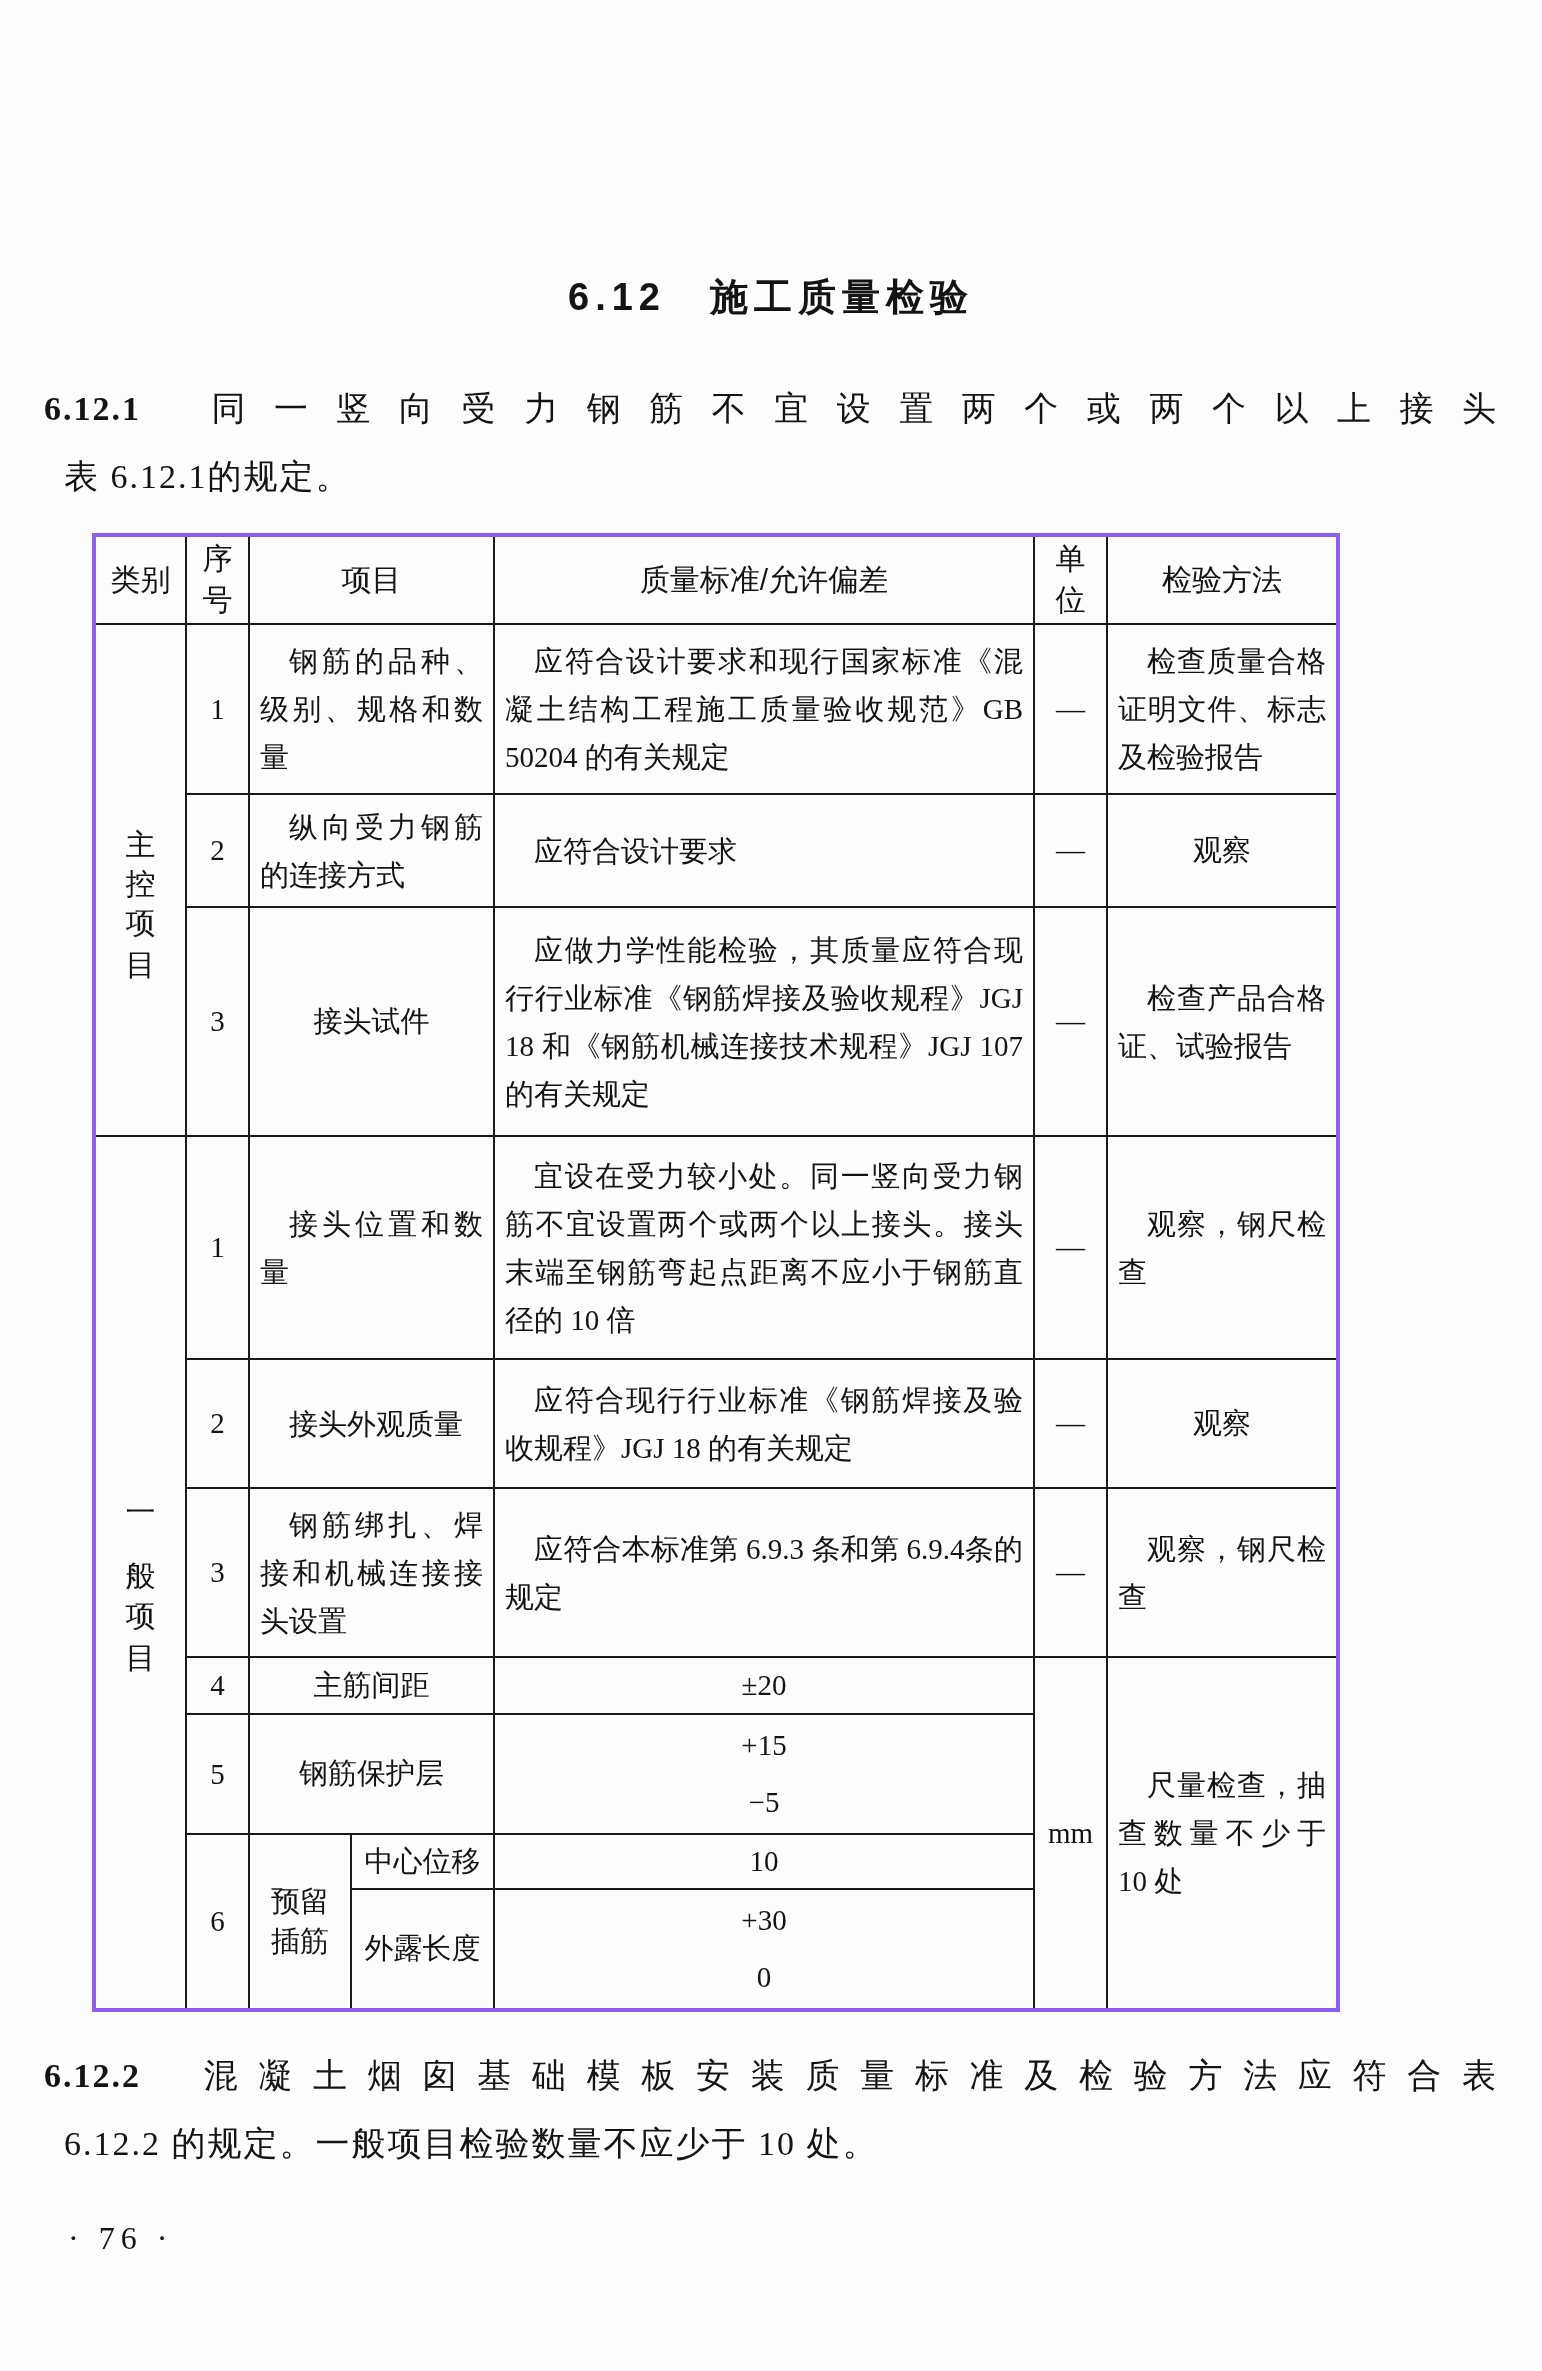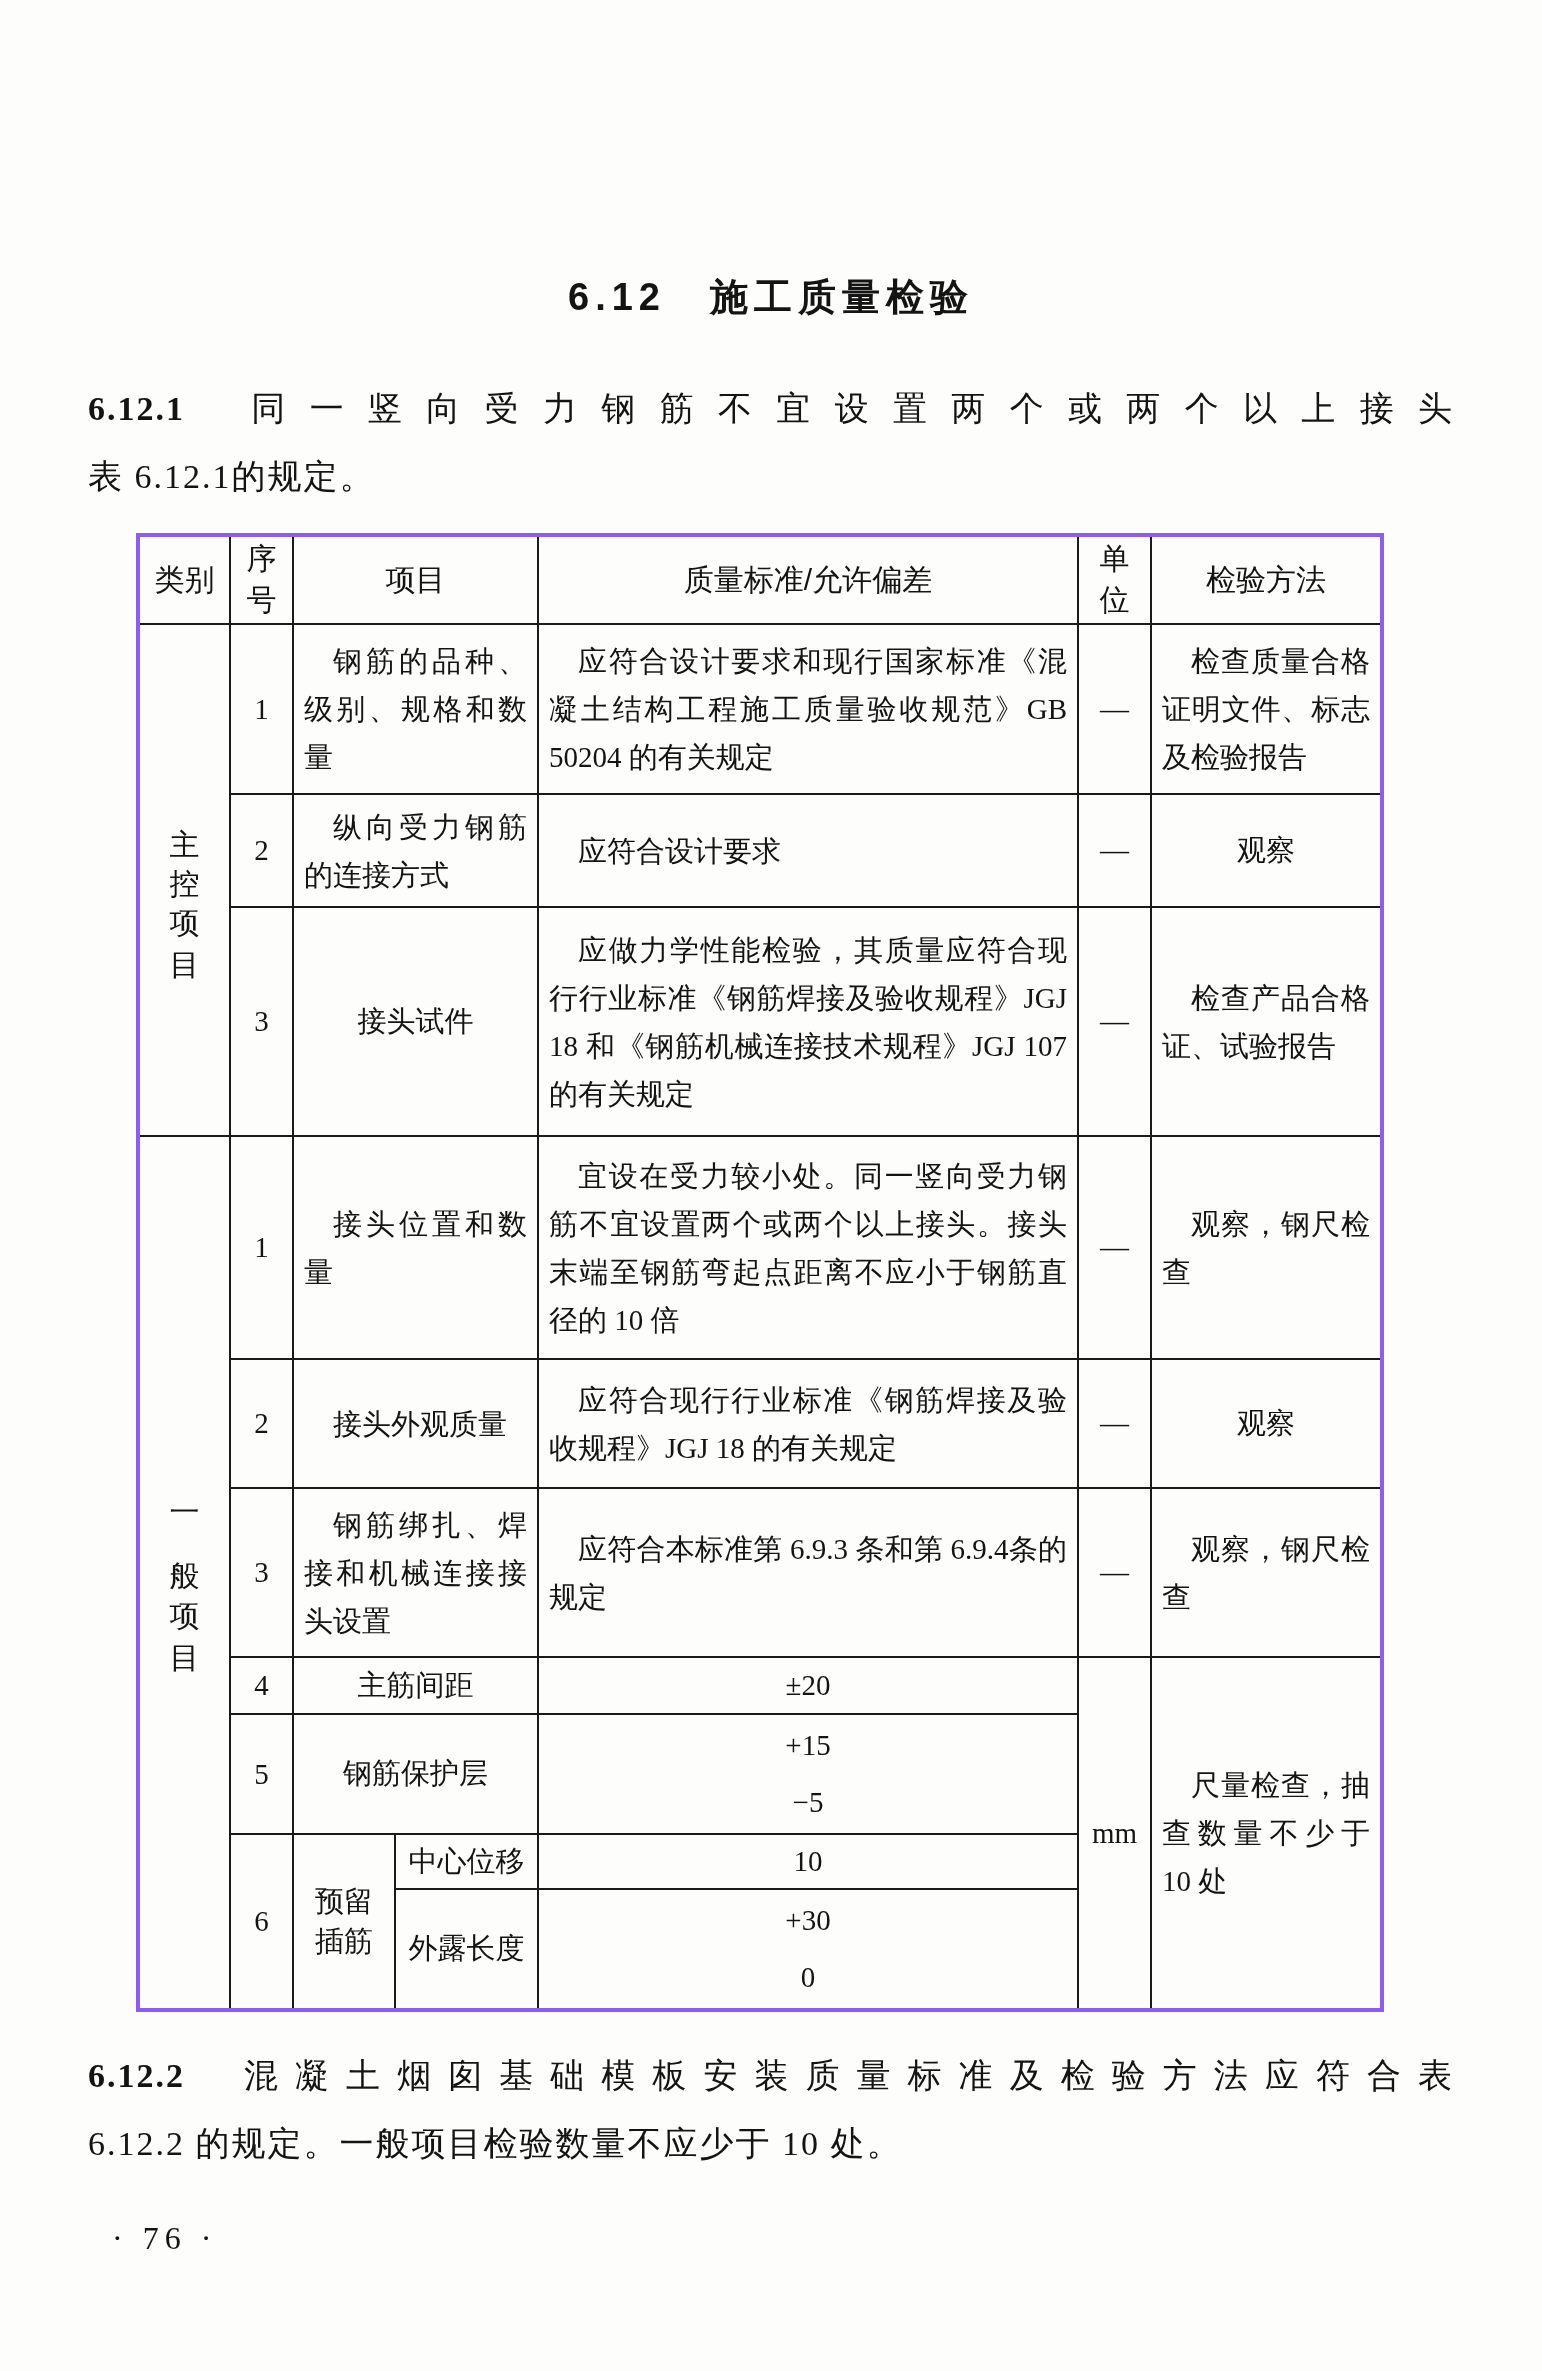--- a/index.html
+++ b/index.html
@@ -8,35 +8,35 @@
     font-family:"Liberation Serif","DejaVu Serif",serif;
     color:#141414;
   }
   .page {
     position:relative;
     width:1542px; height:2371px;
     margin:0 auto;
     background:#fdfdfb;
     overflow:hidden;
   }
-  .content { padding:0 88px; }
+  .content { padding:0 44px; }
 
   .section-title {
     margin-top:272px;
     text-align:center;
     font-family:"Liberation Sans","DejaVu Sans",sans-serif;
     font-weight:bold;
     font-size:38px;
     letter-spacing:6px;
   }
   .para { margin-top:52px; font-size:34px; line-height:68px; }
   .jline { text-align:justify; text-align-last:justify; }
   .pnum { font-weight:bold; margin-right:44px; letter-spacing:2px;font-family:Liberation Serif, serif; }
   .ptext { letter-spacing:2px; }
-  .pline2 { letter-spacing:2px; }
+  .pline2 { letter-spacing:2px;margin-left:20px; }
 
   .table-title {
     margin-top:26px;
     text-align:center;
     font-family:"Liberation Sans","DejaVu Sans",sans-serif;
     font-weight:bold;
     font-size:31px;
     letter-spacing:2px;
   }
 

